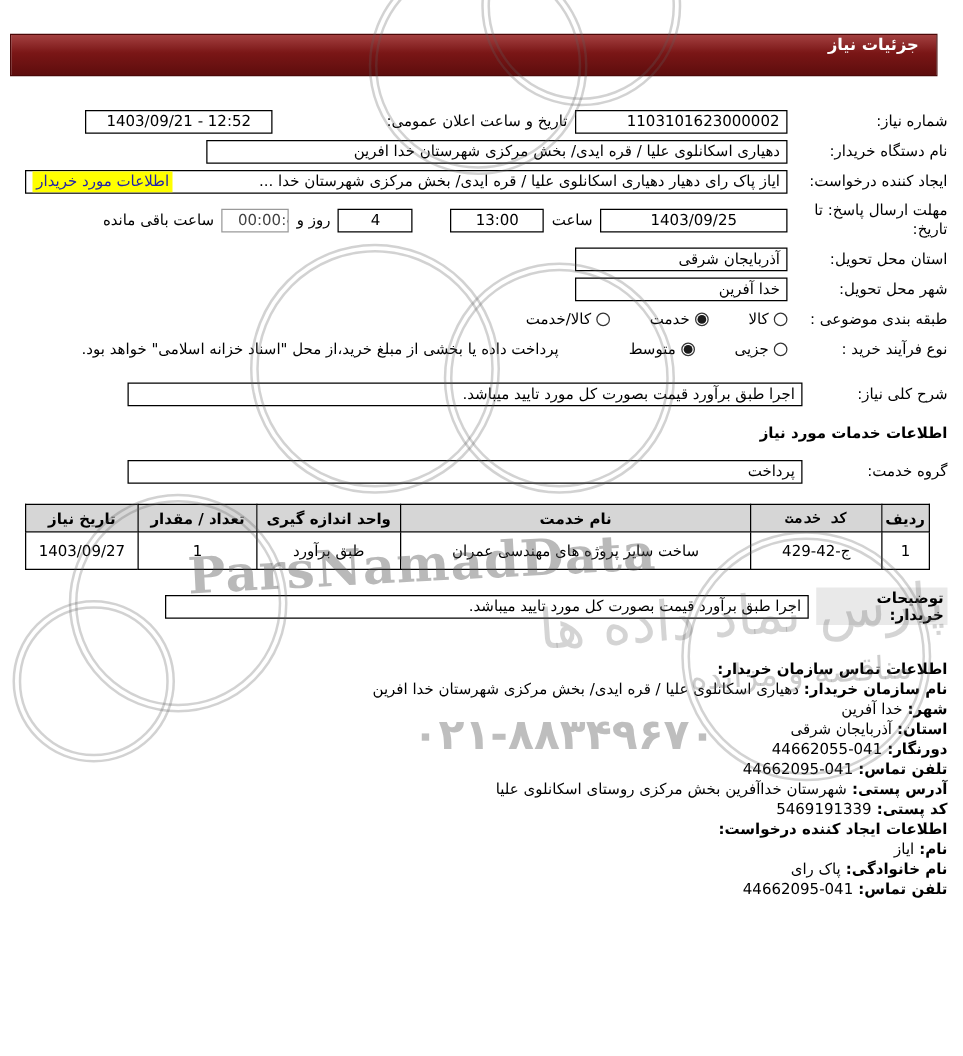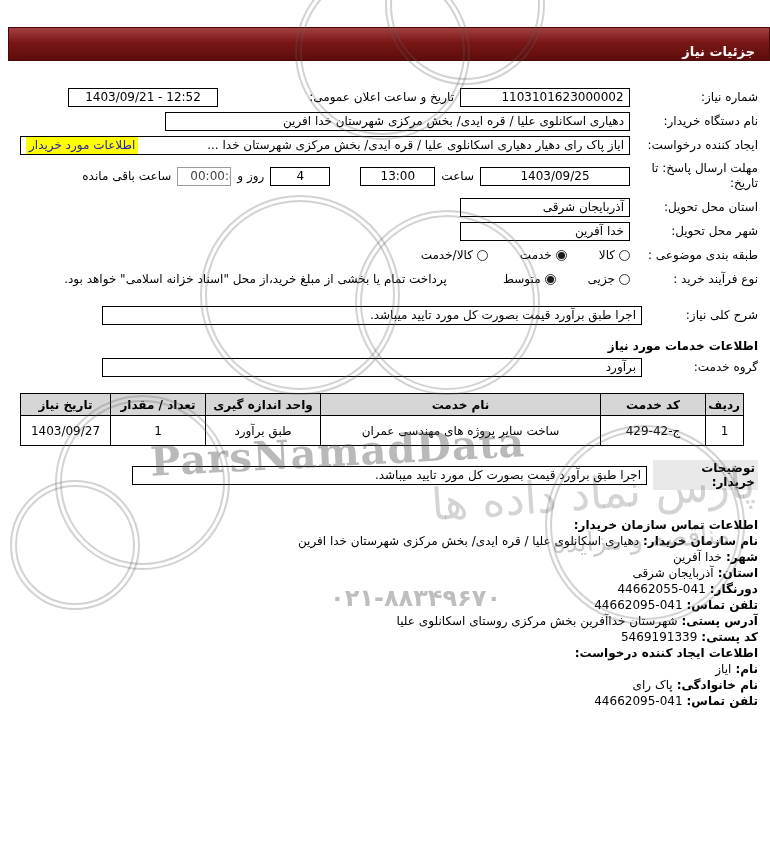--- a/index.html
+++ b/index.html
@@ -3,25 +3,25 @@
 <meta charset="utf-8">
 <style>
   * { box-sizing: border-box; }
   html,body { margin:0; padding:0; }
   body {
     width:770px; height:845px; position:relative; overflow:hidden;
     background:#ffffff; direction:rtl;
     font-family:"DejaVu Sans", sans-serif; font-size:12px; color:#000;
   }
   .topbar {
-    margin:27px 0 0 8px; height:30px;
+    margin:27px 20px 0 8px; height:30px;
     background:linear-gradient(180deg,#a34040 0%, #7a1616 45%, #5e0d0d 100%);
     border:1px solid #4b0808;
     color:#fff; font-weight:bold; font-size:13px;
-    display:flex; align-items:flex-start; padding:16px 14px;
+    display:flex; align-items:flex-end; padding:16px 14px;
   }
   .content { position:relative; z-index:1; margin:26px 12px 0 12px; }
   .row { display:flex; align-items:center; gap:6px; min-height:20px; margin-bottom:4px; }
   .lbl { width:122px; flex:none; line-height:15px; }
   .lbl110 { width:110px; flex:none; font-weight:normal; }
   .lbl105 { width:105px; flex:none; font-weight:bold; background:#e9e9e9; padding:1px 3px; }
   .announce-lbl { width:230px; flex:none; text-align:right; }
   .box {
     border:1px solid #000; background:#fff; height:19px; line-height:17px;
     padding:0 5px; overflow:hidden; white-space:nowrap; flex:none;
@@ -40,29 +40,29 @@
   .radio {
     width:11px; height:11px; border:1px solid #333; border-radius:50%;
     display:inline-block; position:relative; background:#fff; flex:none;
   }
   .radio.checked::after {
     content:""; position:absolute; top:1px; left:1px; right:1px; bottom:1px;
     background:#1a1a1a; border-radius:50%;
   }
   .note { margin-right:24px; white-space:nowrap; }
   .mt16 { margin-top:16px; }
-  .section-title { font-weight:bold; margin-top:14px; margin-bottom:4px; }
+  .section-title { font-weight:bold; margin-top:14px; margin-bottom:14px; }
   .svc-table {
     width:713px; table-layout:fixed; border-collapse:collapse;
     margin:16px 14px 0 0; font-size:12px;
   }
   .svc-table th, .svc-table td { border:1px solid #000; text-align:center; padding:2px 3px; overflow:hidden; white-space:nowrap; }
   .svc-table th { background:#d6d6d6; height:22px; font-weight:bold; }
   .svc-table td { height:30px; background:#fff; }
-  .c0{width:38px;} .c1{width:105px;} .c2{width:280px;} .c3{width:115px;} .c4{width:95px;} .c5{width:90px;}
+  .c0{width:38px;} .c1{width:105px;font-family:Liberation Mono, monospace;} .c2{width:280px;} .c3{width:115px;} .c4{width:95px;} .c5{width:90px;}
   .buyer-note-row { margin-top:14px; }
   .contact { margin-top:28px; line-height:15px; }
   .c-line { margin-bottom:1px; }
   .c-line .b { font-weight:bold; }
   .c-line span + span { margin-right:4px; }
   .bold { font-weight:bold; }
 
   
   .wm { position:absolute; inset:0; pointer-events:none; z-index:5; }
   .stamp { position:absolute; border:7px double rgba(95,95,95,0.28); border-radius:50%; }
@@ -80,21 +80,21 @@
   }
   .wm-fa {
     position:absolute; right:15px; top:468px; font-size:44px;
     color:rgba(90,90,90,0.26); transform:rotate(-4deg); white-space:nowrap;
   }
   .wm-tagline {
     position:absolute; right:40px; top:524px; font-size:26px;
     color:rgba(90,90,90,0.30); transform:rotate(-3deg);
   }
   .wm-phone {
-    position:absolute; left:330px; top:584px; font-size:24px; font-weight:bold;
+    position:absolute; left:330px; top:568px; font-size:34px; font-weight:bold;
     color:rgba(100,100,100,0.42); direction:ltr; letter-spacing:2px;
   }
 </style>
 </head>
 <body>
 
 <div class="topbar">
   <span>جزئیات نیاز</span>
 </div>
 
@@ -160,33 +160,33 @@
   <div class="row">
     <span class="lbl">نوع فرآیند خرید :</span>
     <span class="radio-opt">
       <span class="radio"></span>
       <span>جزیی</span>
     </span>
     <span class="radio-opt">
       <span class="radio checked"></span>
       <span>متوسط</span>
     </span>
-    <span class="note">پرداخت تمام یا بخشی از مبلغ خرید،از محل "اسناد خزانه اسلامی" خواهد بود.</span>
+    <span class="note">پرداخت داده یا بخشی از مبلغ خرید،از محل "اسناد خزانه اسلامی" خواهد بود.</span>
   </div>
 
   <div class="row mt16">
     <span class="lbl110">شرح کلی نیاز:</span>
     <span class="box w540">اجرا طبق برآورد قیمت بصورت کل مورد تایید میباشد.</span>
   </div>
 
   <div class="section-title">اطلاعات خدمات مورد نیاز</div>
 
   <div class="row">
     <span class="lbl110">گروه خدمت:</span>
-    <span class="box w540">برآورد</span>
+    <span class="box w540">پرداخت</span>
   </div>
 
   <table class="svc-table">
     <thead>
       <tr>
         <th class="c0">ردیف</th>
         <th class="c1">کد خدمت</th>
         <th class="c2">نام خدمت</th>
         <th class="c3">واحد اندازه گیری</th>
         <th class="c4">تعداد / مقدار</th>

